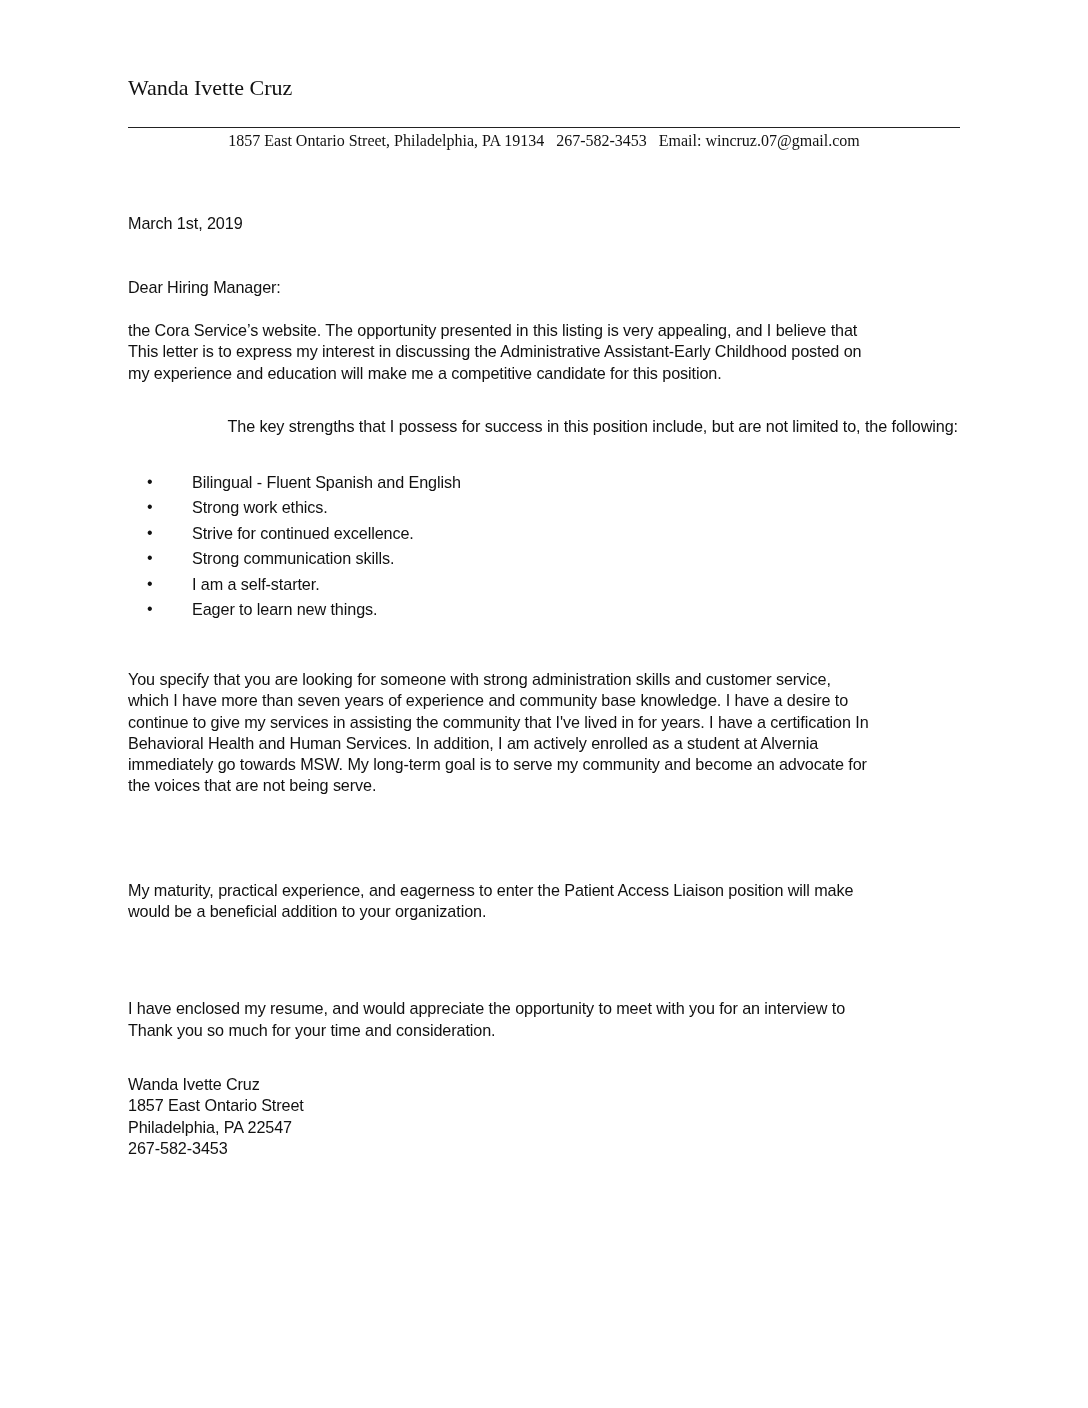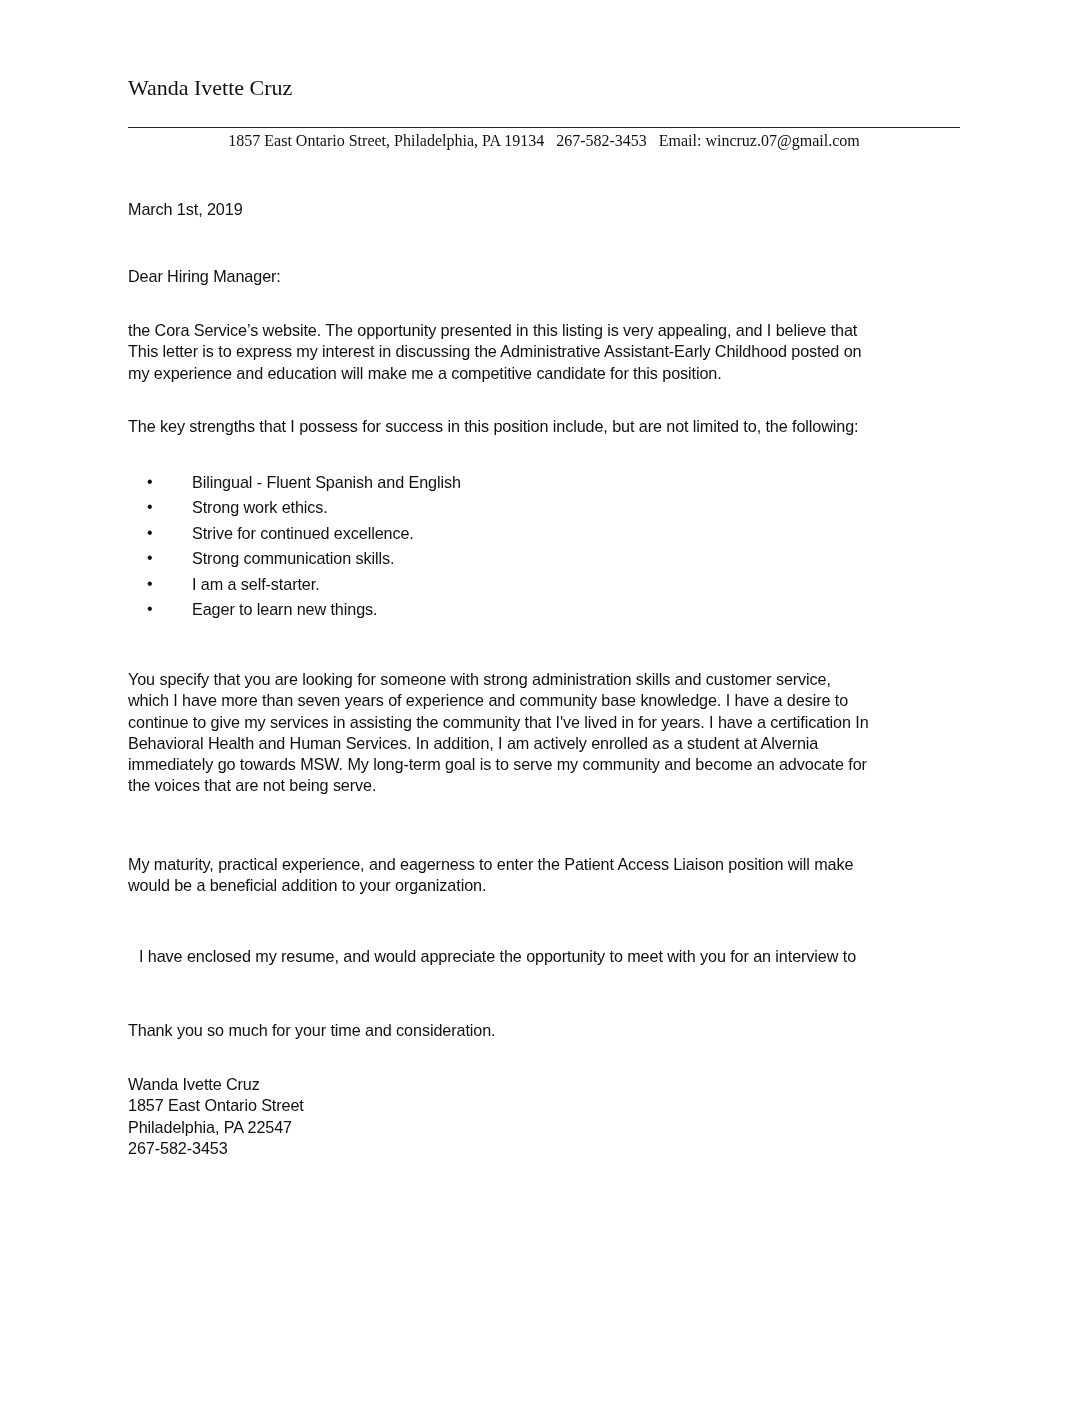--- a/index.html
+++ b/index.html
@@ -58,24 +58,24 @@
       line-height: 21.3px;
       color: #111;
       letter-spacing: -0.1px;
     }
     .block {
       position: absolute;
       left: 128px;
       width: 830px;
       margin: 0;
     }
-    .date { top: 199px; }
-    .salutation { top: 266px; }
+    .date { top: 213px; }
+    .salutation { top: 277px; }
     .para1 { top: 320px; }
-    .para2 { top: 416px; }
+    .para2 { top: 416px; text-align: right; }
     .strengths {
       position: absolute;
       left: 128px;
       top: 471px;
       width: 830px;
       list-style: none;
       margin: 0;
       padding: 0;
     }
     .strengths li {
@@ -84,22 +84,22 @@
       line-height: 23px;
       padding-left: 64px;
     }
     .strengths li .bullet {
       position: absolute;
       left: 19px;
       top: -1px;
       font-size: 16px;
     }
     .para3 { top: 669px; }
-    .para4 { top: 854px; }
-    .para5 { top: 946px; margin-left: 11px; }
+    .para4 { top: 880px; }
+    .para5 { top: 998px; }
     .para6 { top: 1020px; }
     .signature { top: 1074px; }
     .line { display: block; white-space: nowrap; }
   </style>
 </head>
 <body>
 
 <div class="page">
 
   <div class="header-name">Wanda Ivette Cruz</div>

